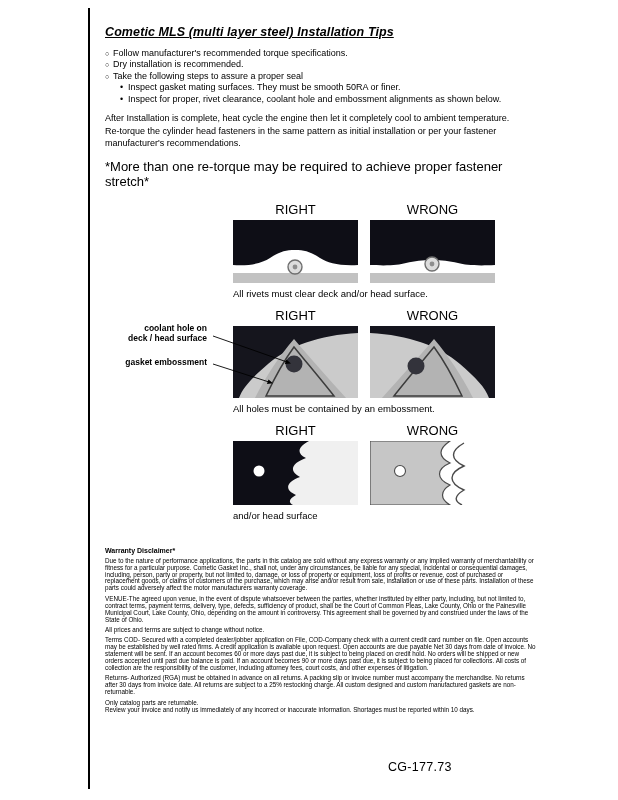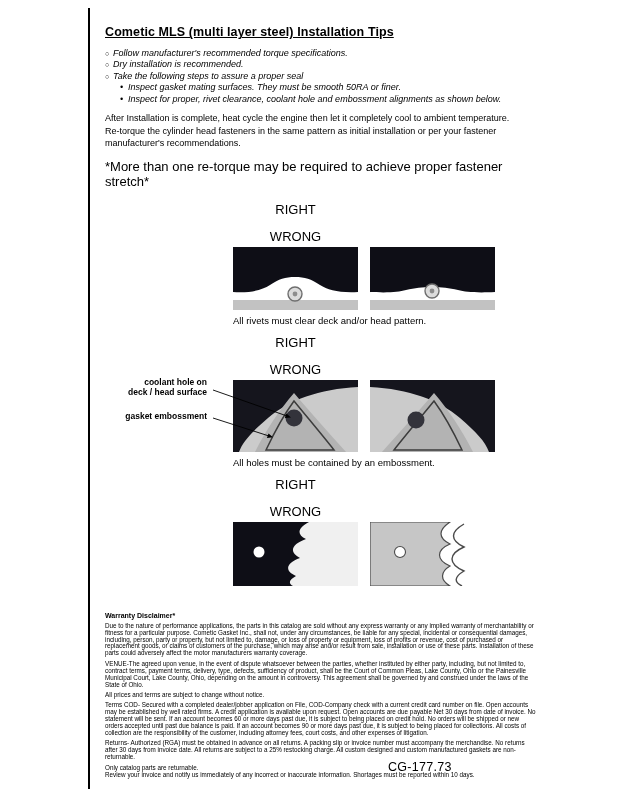--- a/index.html
+++ b/index.html
@@ -3,36 +3,36 @@
 <meta charset="utf-8">
 <style>
   html, body { margin:0; padding:0; background:#ffffff; }
   .page {
     position:relative; width:618px; height:800px; background:#ffffff; color:#000000;
     font-family:"Liberation Sans", sans-serif; overflow:hidden;
   }
   .vrule { position:absolute; left:88px; top:8px; width:2px; height:781px; background:#000000; }
   .content { position:absolute; left:105px; top:17px; width:432px; }
 
-  .title { font-size:12.5px; font-weight:bold; text-decoration:underline; letter-spacing:0.1px; }
+  .title { font-size:12.5px; font-weight:bold; text-decoration:underline; letter-spacing:0.1px;font-style:italic; }
 
   .bullets { margin-top:8px; font-size:9px; line-height:11.5px; }
-  .b-item { display:flex;font-style:italic; }
+  .b-item { display:flex; }
   .b-mark { flex:0 0 8px; width:8px; font-size:7px; line-height:11.5px; }
   .sub { margin-left:15px; }
   .sub .b-mark { font-size:9px; }
 
   .diesel-h { margin-top:16px; font-size:12px; font-weight:bold; }
   .para { margin-top:9px; width:416px; font-size:9px; line-height:12.5px; }
   .para.tight { margin-top:7px; }
   .note { margin-top:9px; font-size:13px; }
 
   .dg { margin-left:128px; width:262px; margin-top:13px; }
   .dg + .dg { margin-top:9px; }
-  .dg-heads { display:flex; gap:12px; font-size:13px;flex-direction:column; }
+  .dg-heads { display:flex; gap:12px; font-size:13px; }
   .dg-heads .dg-h { width:125px; text-align:center; }
   .dg-imgs { display:flex; gap:12px; margin-top:3px; position:relative;font-weight:bold; }
   .dg-imgs svg { display:block; flex:0 0 auto; }
   .dg-cap { margin-top:5px; font-size:9.5px; line-height:11px; }
 
   .callout { position:absolute; left:-130px; width:104px; text-align:right; font-size:8.5px; line-height:10px; }
   .co1 { top:-3px; }
   .co2 { top:31px; }
   .arrows { position:absolute; left:-26px; top:2px; width:130px; height:62px; pointer-events:none; }
 
@@ -92,21 +92,21 @@
           <circle cx="62" cy="47" r="2.4" fill="#8d8d8d"></circle>
         </svg>
         <svg width="125" height="63" viewBox="0 0 125 63">
           <rect width="125" height="63" fill="#ffffff"></rect>
           <rect y="53" width="125" height="10" fill="#c2c2c2"></rect>
           <path d="M0,0 H125 V45 C106,46 96,45 88,43 C79,41 72,40 62,40 C52,40 45,41 36,43 C28,45 19,46 0,45 Z" fill="#0e0e16"></path>
           <circle cx="62" cy="44" r="7" fill="#dcdcdc" stroke="#6e6e6e" stroke-width="1.4"></circle>
           <circle cx="62" cy="44" r="2.4" fill="#8d8d8d"></circle>
         </svg>
       </div>
-      <div class="dg-cap">All rivets must clear deck and/or head pattern.</div>
+      <div class="dg-cap">All rivets must clear deck and/or head surface.</div>
     </section>
 
     <section class="dg">
       <div class="dg-heads">
         <div class="dg-h">RIGHT</div>
         <div class="dg-h">WRONG</div>
       </div>
       <div class="dg-imgs">
         <svg width="125" height="72" viewBox="0 0 125 72">
           <rect width="125" height="72" fill="#cbcbcb"></rect>
@@ -152,20 +152,21 @@
           <circle cx="26" cy="30" r="5.5" fill="#ffffff"></circle>
         </svg>
         <svg width="125" height="64" viewBox="0 0 125 64">
           <rect width="125" height="64" fill="#ffffff"></rect>
           <path d="M0,0 H80 C68,8 68,16 80,22 C66,28 66,38 80,44 C70,50 70,58 80,64 H0 Z" fill="#c6c6c6" stroke="#4a4a4a" stroke-width="1.2"></path>
           <path d="M94,2 C80,10 80,18 94,25 C78,32 78,42 94,49 C84,55 84,60 92,64" fill="none" stroke="#4a4a4a" stroke-width="1.4"></path>
           <circle cx="30" cy="30" r="5.5" fill="#ffffff" stroke="#4a4a4a" stroke-width="1.1"></circle>
         </svg>
       </div>
       <div class="dg-cap">
+        <div>and/or head surface</div>
       </div>
     </section>
 
     <section class="warranty">
       <h3 class="w-head">Warranty Disclaimer*</h3>
       <p>Due to the nature of performance applications, the parts in this catalog are sold without any express warranty or any implied warranty of merchantability or fitness for a particular purpose. Cometic Gasket Inc., shall not, under any circumstances, be liable for any special, incidental or consequential damages, including, person, party or property, but not limited to, damage, or loss of property or equipment, loss of profits or revenue, cost of purchased or replacement goods, or claims of customers of the purchase, which may arise and/or result from sale, installation or use of these parts. Installation of these parts could adversely affect the motor manufacturers warranty coverage.</p>
       <p>VENUE-The agreed upon venue, in the event of dispute whatsoever between the parties, whether instituted by either party, including, but not limited to, contract terms, payment terms, delivery, type, defects, sufficiency of product, shall be the Court of Common Pleas, Lake County, Ohio or the Painesville Municipal Court, Lake County, Ohio, depending on the amount in controversy. This agreement shall be governed by and construed under the laws of the State of Ohio.</p>
       <p>All prices and terms are subject to change without notice.</p>
       <p>Terms COD- Secured with a completed dealer/jobber application on File, COD-Company check with a current credit card number on file. Open accounts may be established by well rated firms. A credit application is available upon request. Open accounts are due payable Net 30 days from date of invoice. No statement will be sent. If an account becomes 60 or more days past due, it is subject to being placed on credit hold. No orders will be shipped or new orders accepted until past due balance is paid. If an account becomes 90 or more days past due, it is subject to being placed for collections. All costs of collection are the responsibility of the customer, including attorney fees, court costs, and other expenses of litigation.</p>
       <p>Returns- Authorized (RGA) must be obtained in advance on all returns. A packing slip or invoice number must accompany the merchandise. No returns after 30 days from invoice date. All returns are subject to a 25% restocking charge. All custom designed and custom manufactured gaskets are non-returnable.</p>

